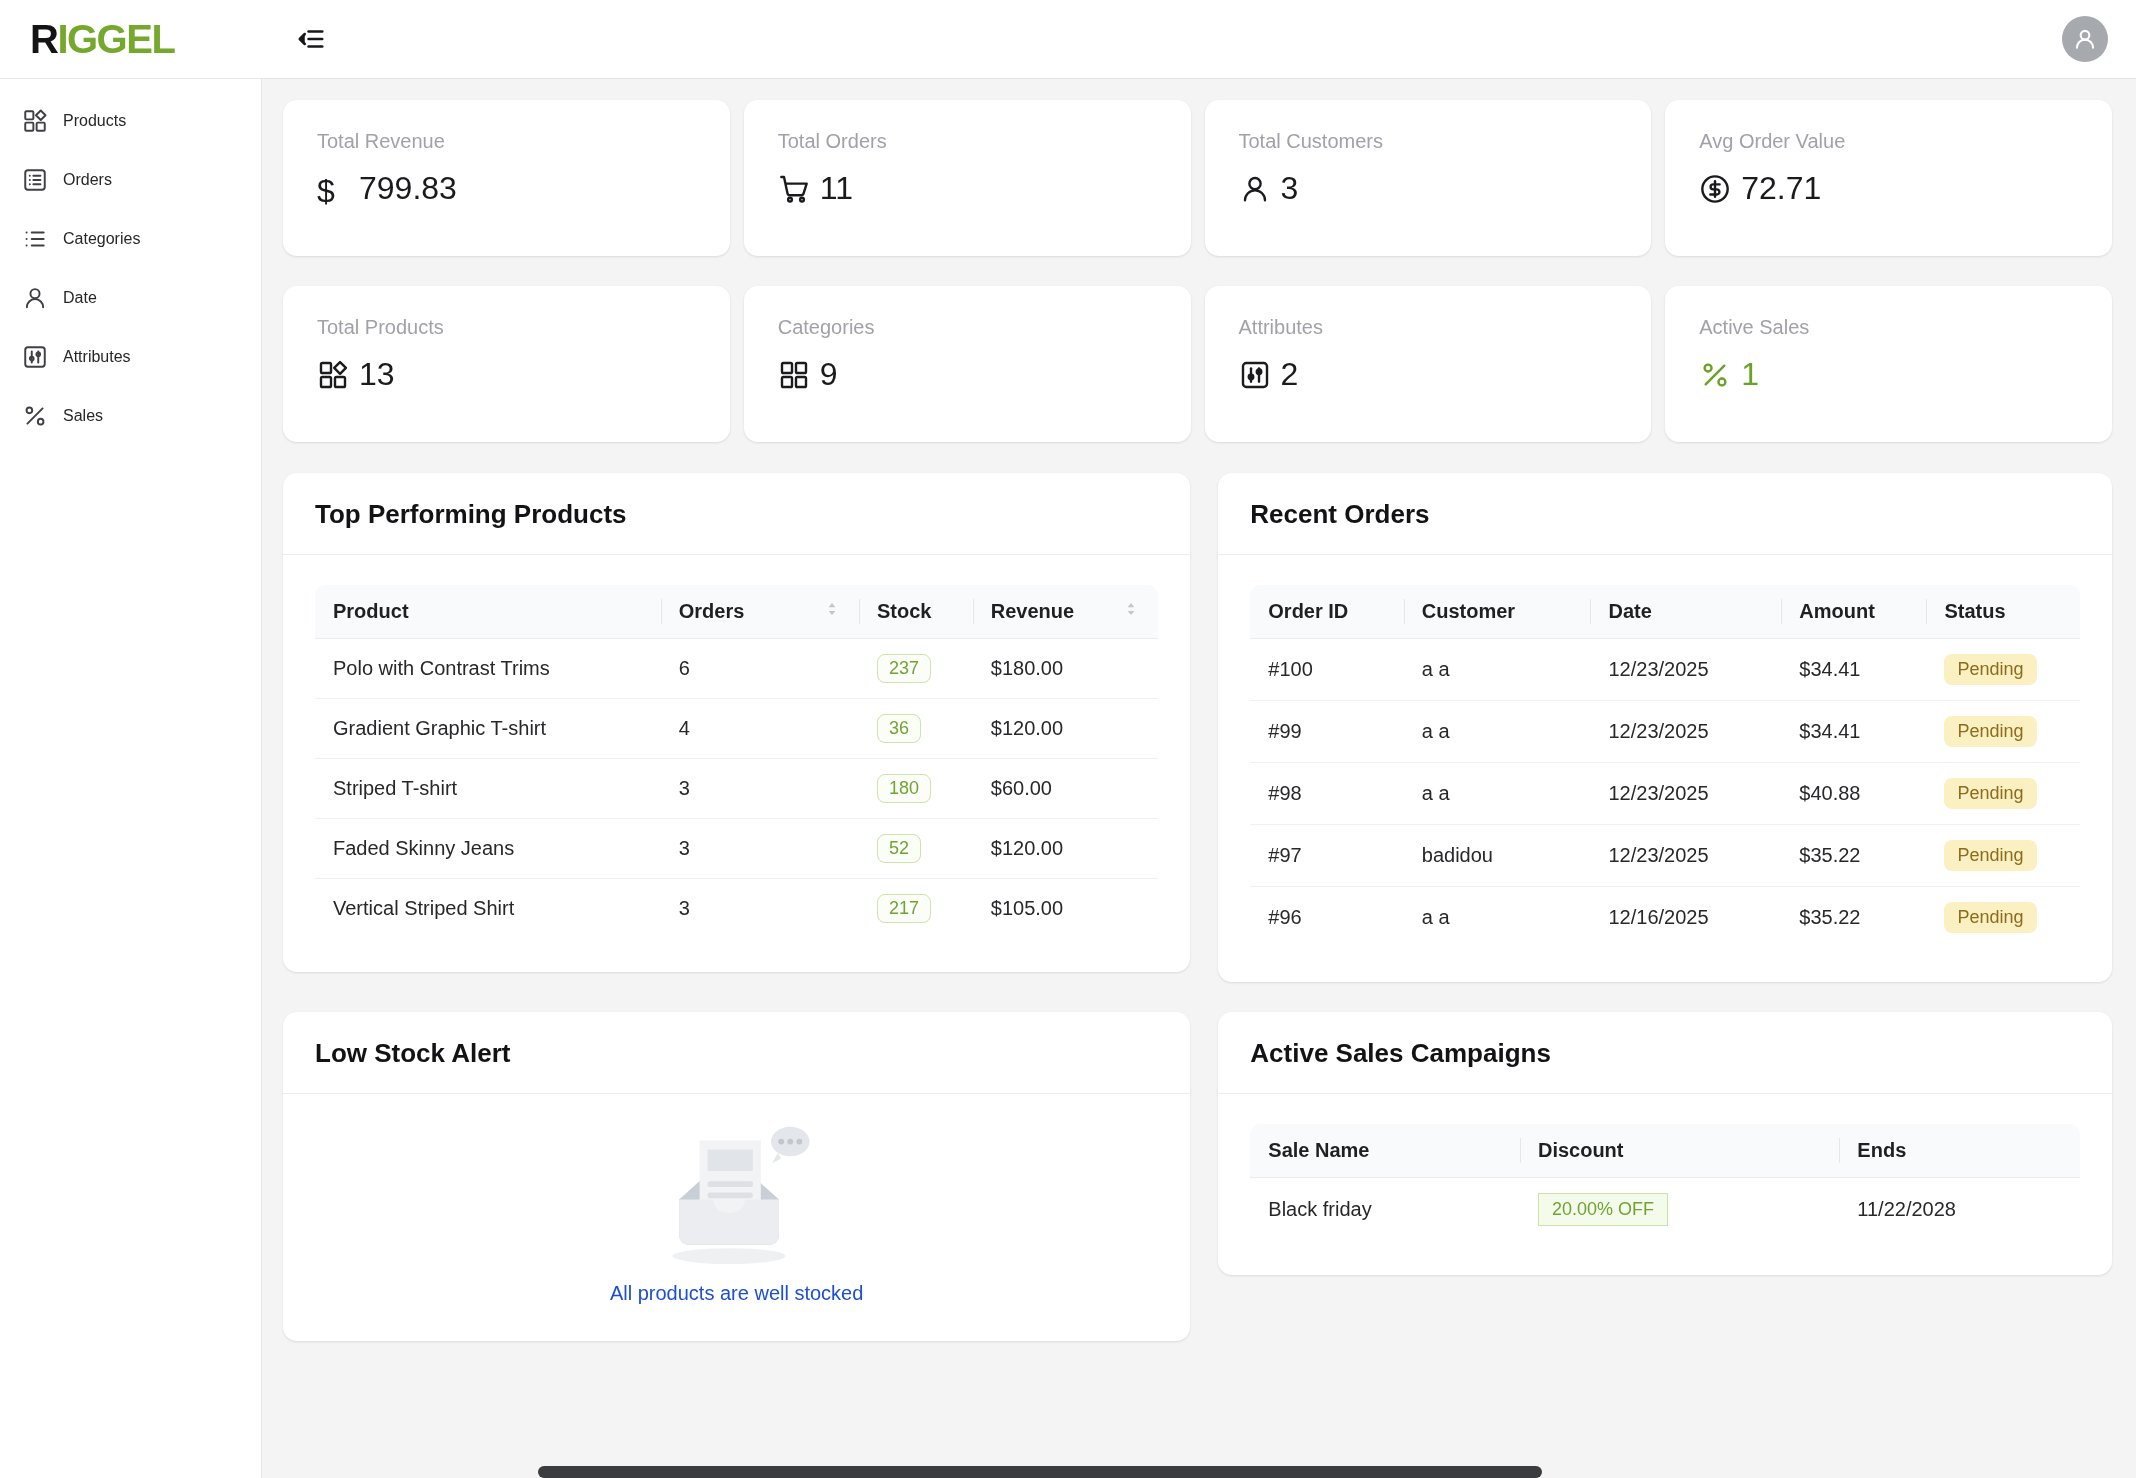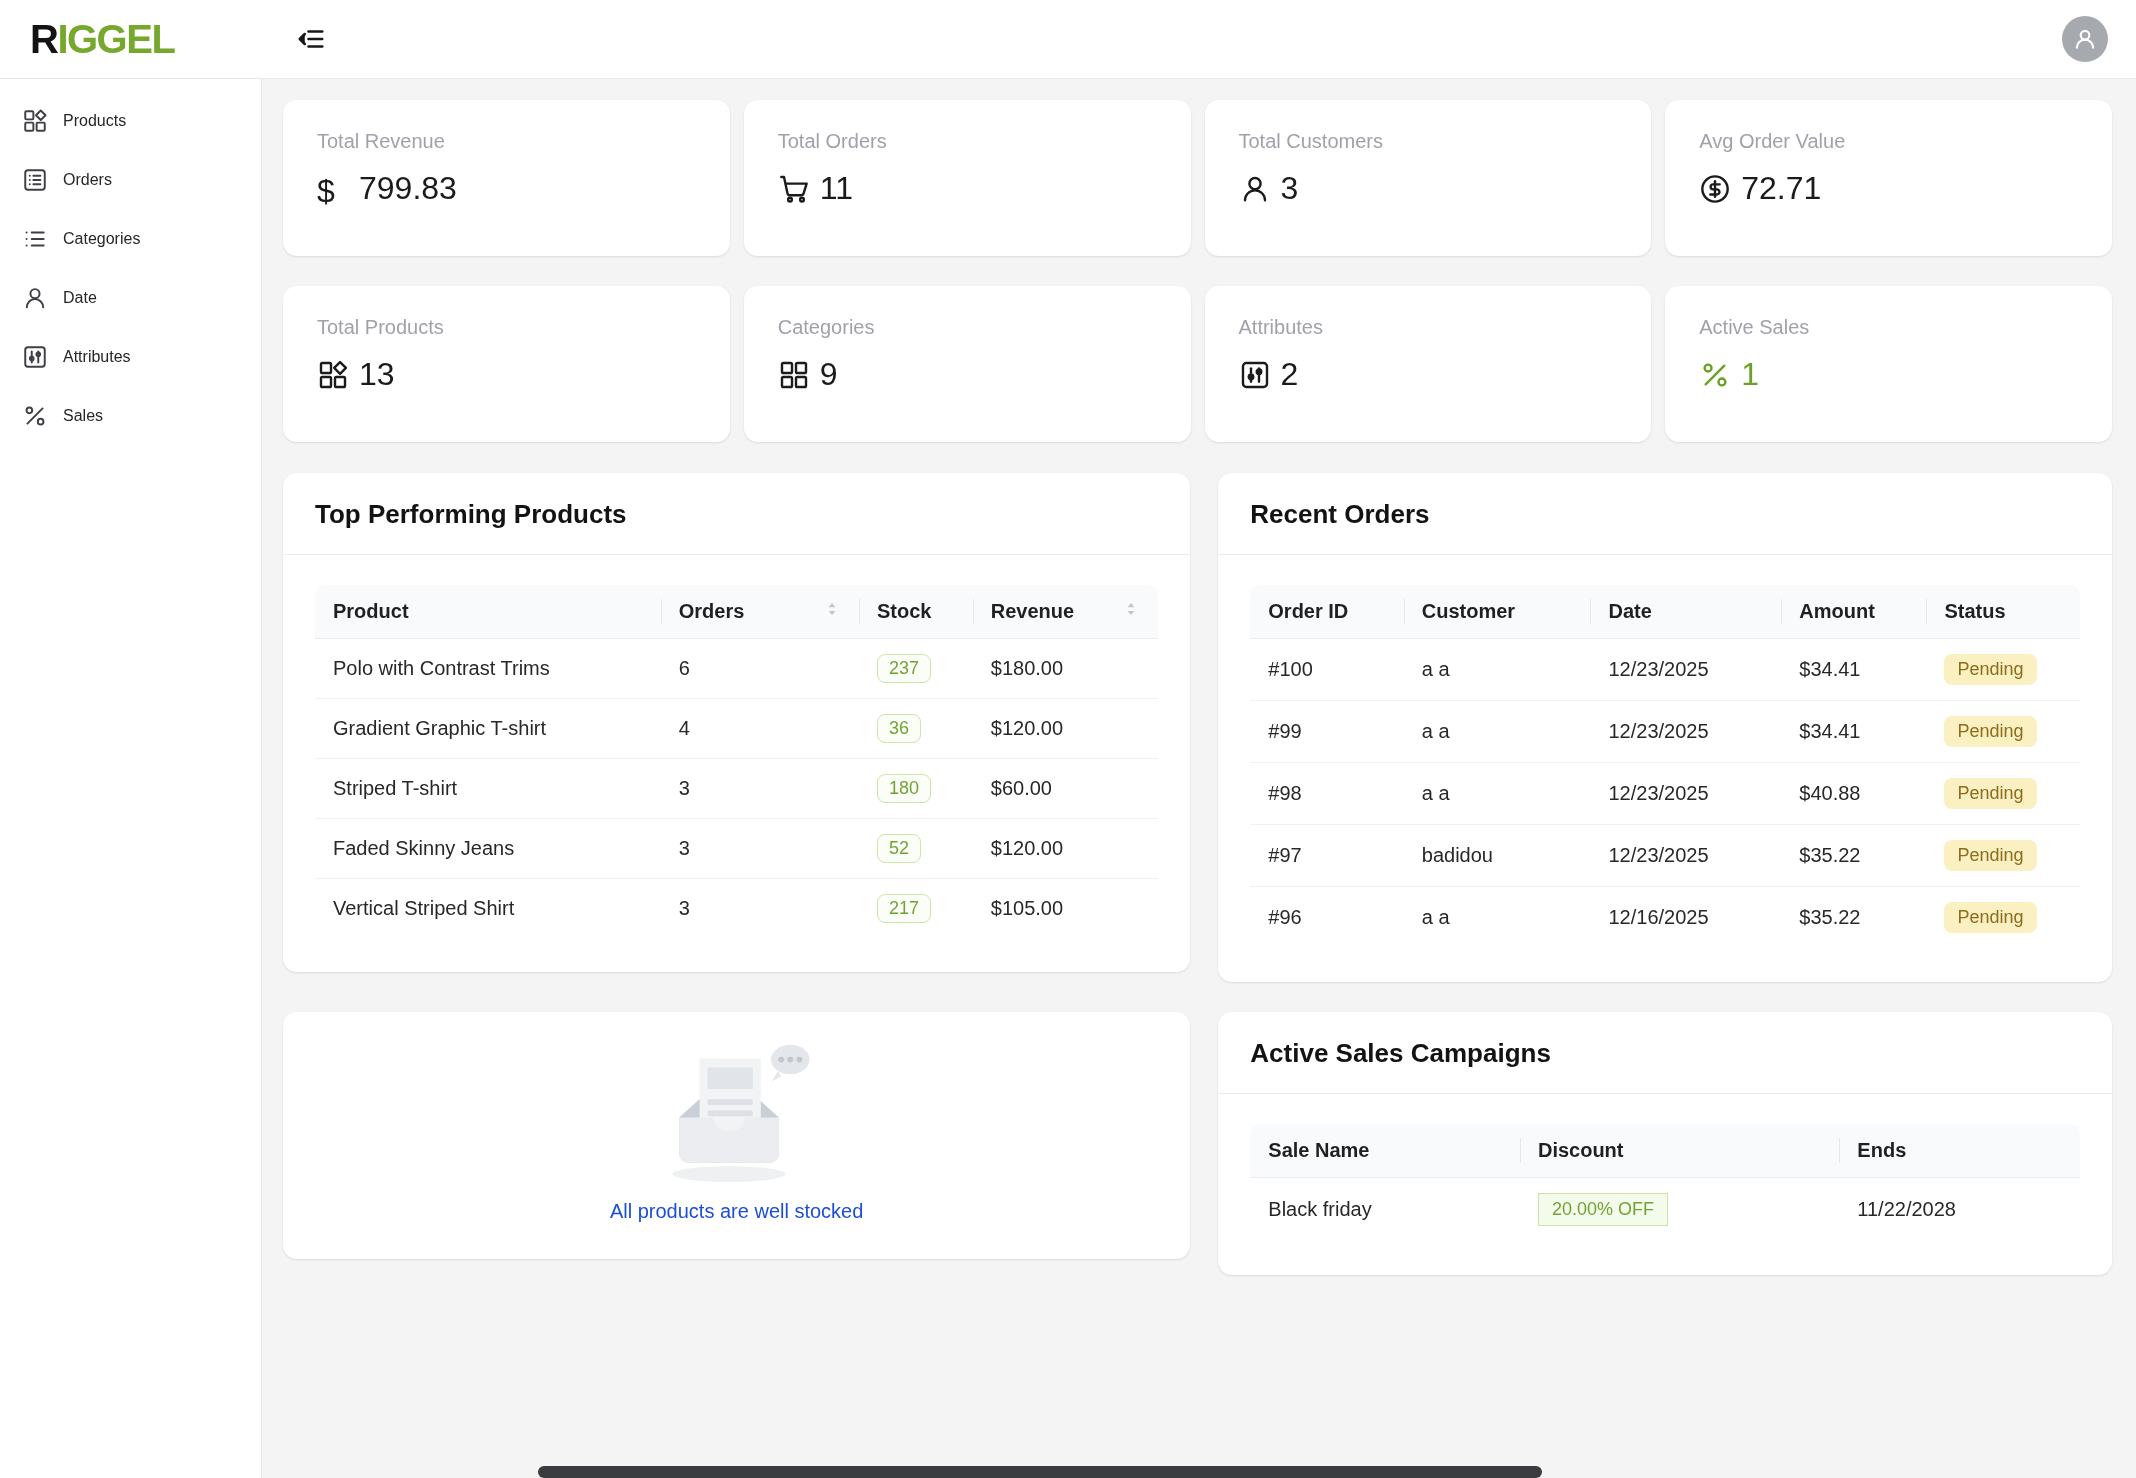--- a/index.html
+++ b/index.html
@@ -433,20 +433,21 @@
                 <td>12/16/2025</td>
                 <td>$35.22</td>
                 <td><span class="badge-pending">Pending</span></td>
               </tr>
             </tbody>
           </table>
         </div>
       </div>
 
       <div class="panel">
+        <div class="panel-title">Low Stock Alert</div>
         <div class="empty-body">
           <svg class="empty-illustration" viewBox="0 0 150 126">
             <ellipse cx="68" cy="116" rx="50" ry="7" fill="#eff0f2"></ellipse>
             <path d="M24 66 L44 48 H92 L112 66 V98 a8 8 0 0 1 -8 8 H32 a8 8 0 0 1 -8 -8 Z" fill="#c9cfd6"></path>
             <rect x="42" y="14" width="54" height="66" fill="#f2f3f5"></rect>
             <rect x="49" y="22" width="40" height="19" fill="#e1e4e8"></rect>
             <rect x="49" y="50" width="40" height="5" rx="2" fill="#dde0e5"></rect>
             <rect x="49" y="60" width="40" height="5" rx="2" fill="#dde0e5"></rect>
             <path d="M24 66 H54 c0 7 6 12 14 12 s14 -5 14 -12 H112 V98 a8 8 0 0 1 -8 8 H32 a8 8 0 0 1 -8 -8 Z" fill="#ebedf0"></path>
             <ellipse cx="122" cy="15" rx="17" ry="13" fill="#e3e6ea"></ellipse>

